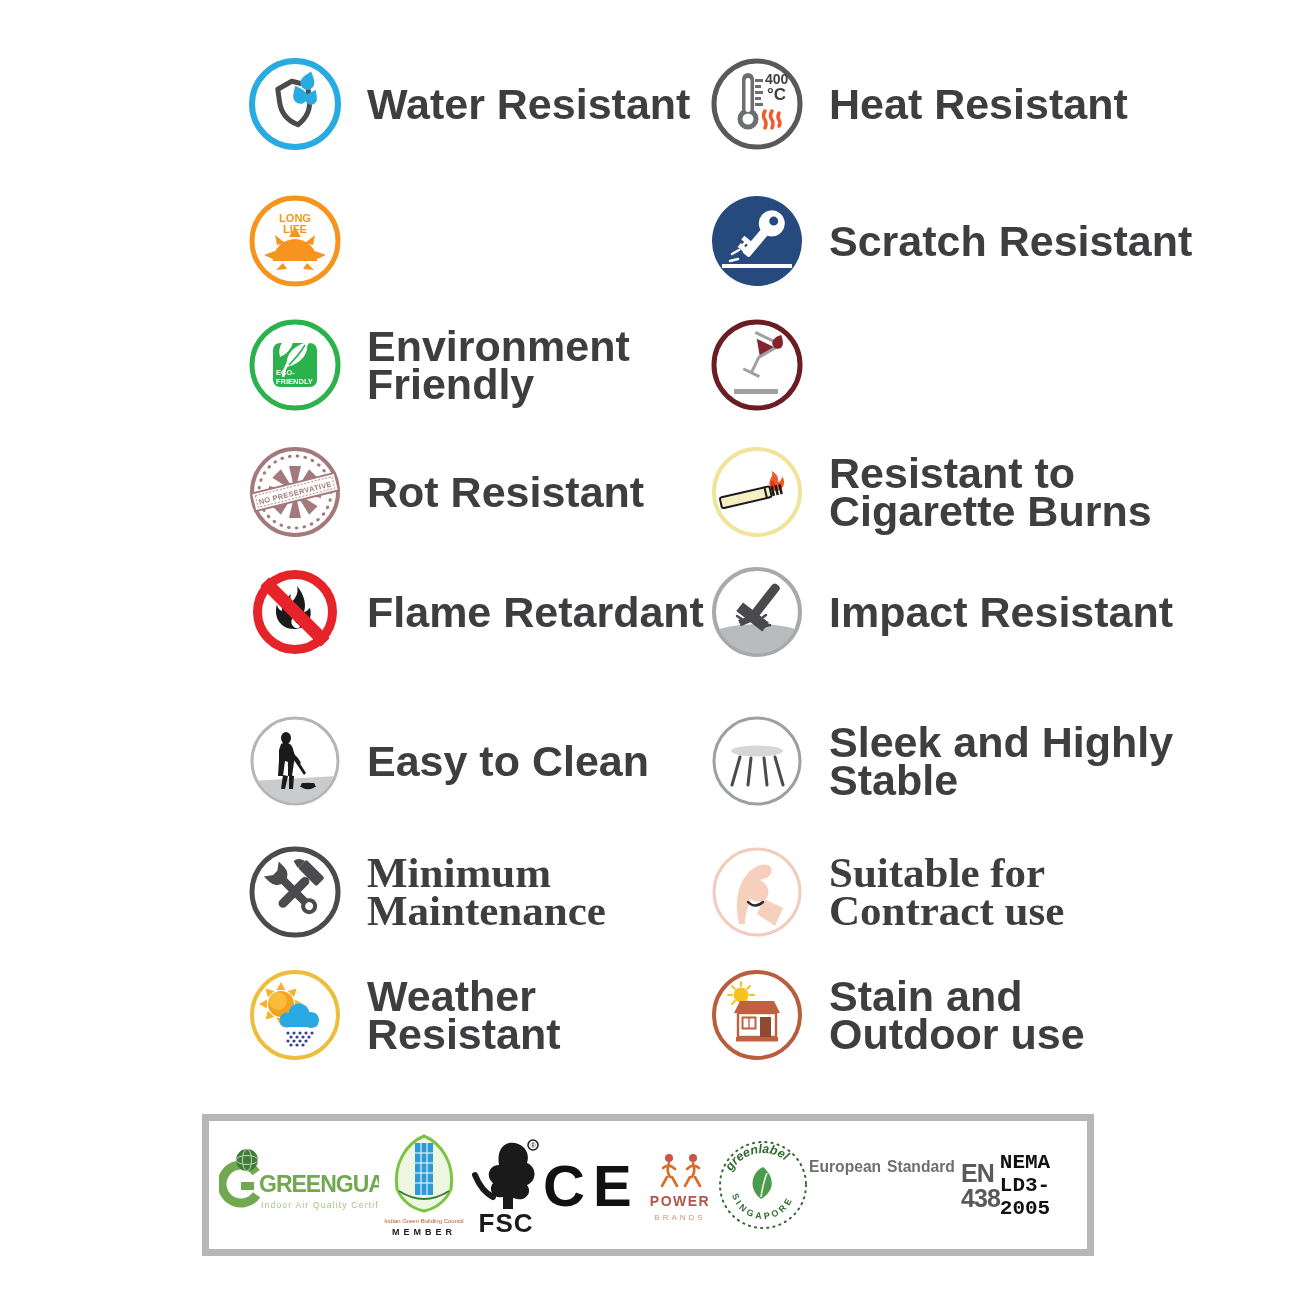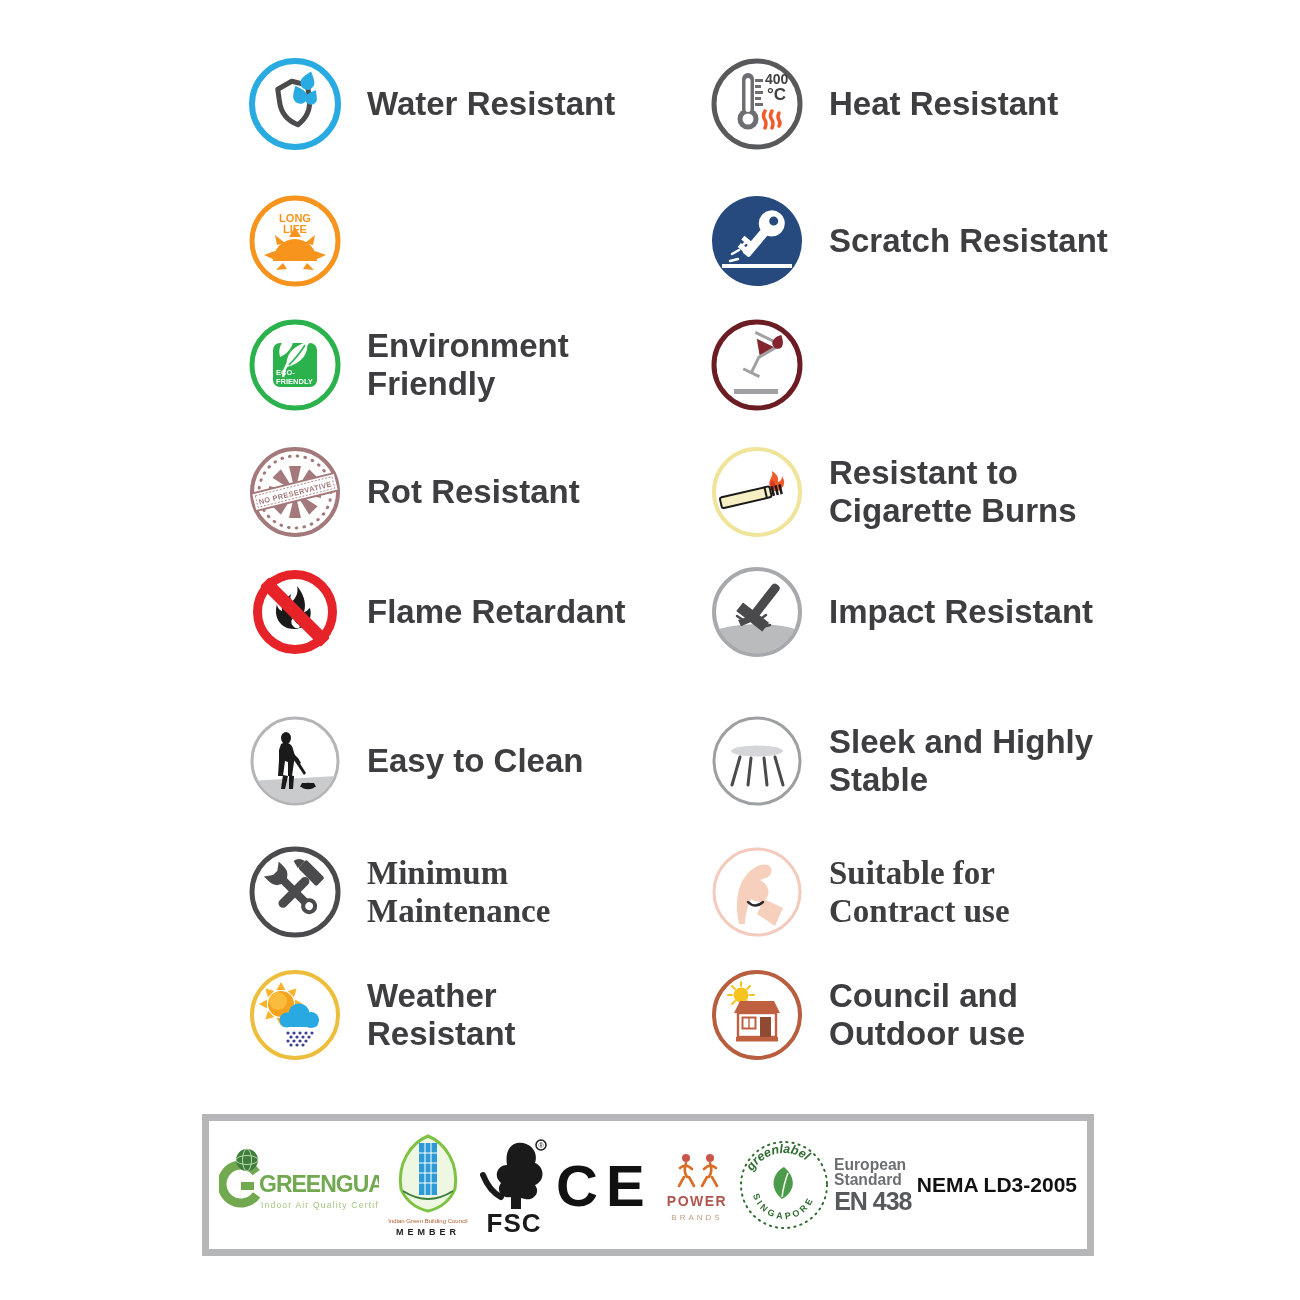--- a/index.html
+++ b/index.html
@@ -3,38 +3,38 @@
 <meta charset="utf-8">
 <style>
   html,body{margin:0;padding:0;}
   body{
     width:1300px;height:1300px;background:#ffffff;position:relative;
     font-family:"Liberation Sans", sans-serif;overflow:hidden;
   }
   .cell{position:absolute;display:flex;align-items:center;}
   .cell .icon{width:96px;height:96px;flex:0 0 96px;}
   .cell .label{
-    margin-left:24px;font-weight:bold;font-size:33px;line-height:38px;
+    margin-left:24px;font-weight:bold;font-size:43px;line-height:38px;
     color:#3e3d40;white-space:pre-line;letter-spacing:0px;
   }
   .l{left:247px;} .r{left:709px;}
   .row1{top:56px;} .row2{top:193px;text-align:center;} .row3{top:317px;} .row4{top:444px;}
   .row5{top:564px;} .row6{top:713px;} .row7{top:844px;font-family:Liberation Serif, serif;} .row8{top:967px;}
 
   .certbar{
     position:absolute;left:202px;top:1114px;width:892px;height:142px;
     border:7px solid #b4b6b8;background:#fff;box-sizing:border-box;
     display:flex;align-items:center;justify-content:space-between;
     padding:0 10px;
   }
   .logo{display:flex;flex-direction:column;align-items:center;justify-content:center;}
-  .en438{display:flex;flex-direction:column;justify-content:center;line-height:1;}
+  .en438{display:flex;flex-direction:row;justify-content:center;line-height:1;}
   .en438 .sm{font-weight:bold;font-size:17px;color:#6d6e71;line-height:15px;transform:scaleX(.92);transform-origin:left;}
   .en438 .big{font-weight:bold;font-size:25px;color:#58595c;margin-top:2px;letter-spacing:-1px;}
-  .nema{font-family:Liberation Sans, sans-serif;font-weight:bold;font-size:21px;color:#111;}
+  .nema{font-family:Liberation Mono, monospace;font-weight:bold;font-size:21px;color:#111;}
   svg text{font-family:"Liberation Sans", sans-serif;}
 </style>
 </head>
 <body>
 
 <div class="cell l row1">
   <svg class="icon" viewBox="0 0 96 96">
     <circle cx="48" cy="48" r="43" fill="#fff" stroke="#29abe2" stroke-width="6"></circle>
     <path d="M33 31 l15 -6 15 6 v13 c0 13 -8 21 -15 25 c-7 -4 -15 -12 -15 -25 z" fill="none" stroke="#4b4b4d" stroke-width="5" stroke-linejoin="round" transform="rotate(-8 48 48)"></path>
     <g fill="#29abe2">
@@ -338,21 +338,21 @@
         <line x1="26" y1="34" x2="23" y2="37"></line>
     </g>
     <circle cx="32" cy="28" r="7.5" fill="#f7c31e"></circle>
     <polygon points="25,46 71,46 65,34 31,34" fill="#bf6040"></polygon>
     <rect x="29" y="46" width="38" height="24" fill="#fff" stroke="#bf6040" stroke-width="2.4"></rect>
     <rect x="51" y="50" width="11" height="20" fill="#8f4a33"></rect>
     <rect x="33.5" y="50.5" width="13" height="11" fill="#fff" stroke="#bf6040" stroke-width="2"></rect>
     <line x1="40" y1="50.5" x2="40" y2="61.5" stroke="#bf6040" stroke-width="1.4"></line>
     <rect x="27" y="70" width="42" height="4.5" fill="#bf6040"></rect>
   </svg>
-  <div class="label">Council and
+  <div class="label">Stain and
 Outdoor use</div>
 </div>
 
 <div class="certbar">
 
   <div class="logo">
     <svg width="160" height="86" viewBox="0 0 160 86">
       <circle cx="22" cy="42" r="19" fill="none" stroke="#71a850" stroke-width="9" stroke-dasharray="95 25" transform="rotate(35 22 42)"></circle>
       <rect x="22" y="40" width="13" height="8" fill="#71a850"></rect>
       <circle cx="28" cy="18" r="11" fill="#3f7d3c"></circle>

